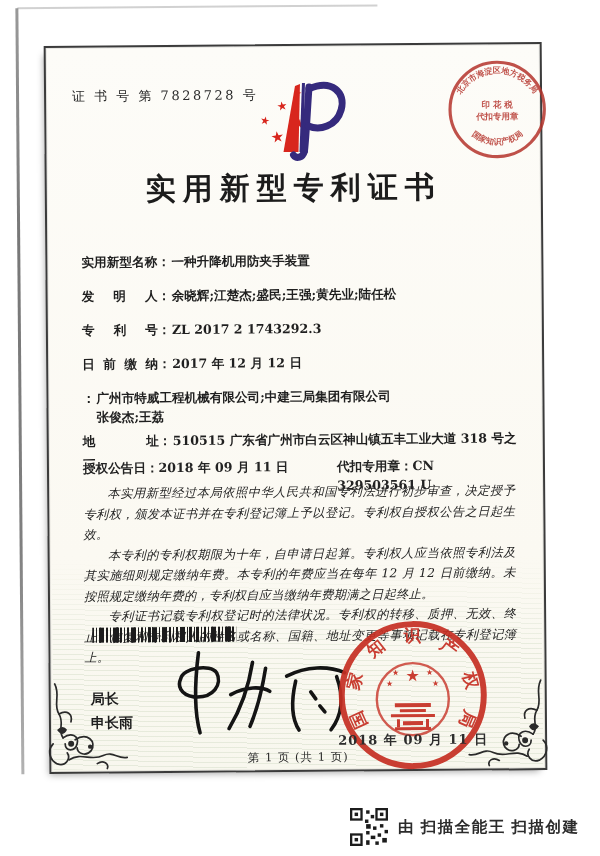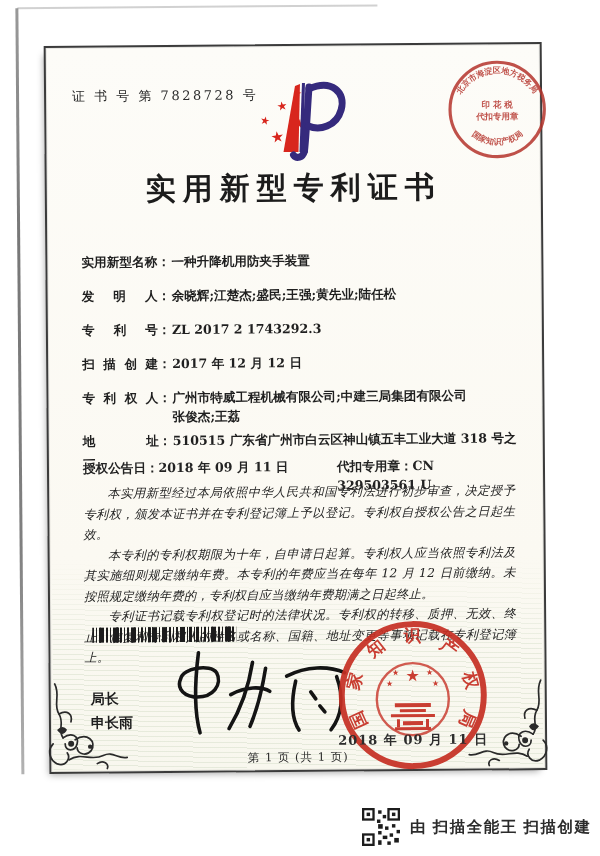--- a/index.html
+++ b/index.html
@@ -57,21 +57,21 @@
   .seal svg{position:absolute;inset:0;opacity:.92;}
   .seal-date{position:absolute;left:-26px;width:204px;top:112px;text-align:center;
              font-size:13px;font-weight:700;color:#2d2d2d;letter-spacing:1px;}
 
   .page-footer{position:absolute;left:0;right:0;top:704px;text-align:center;font-size:11.5px;color:#2a2a2a;letter-spacing:1px;}
 
   .orn{position:absolute;width:84px;height:94px;}
   .orn-bl{left:-6px;top:632px;}
   .orn-br{right:-6px;top:632px;transform:scaleX(-1);}
 
-  .scanner-credit{position:absolute;left:362px;top:808px;display:flex;align-items:center;gap:10px;
+  .scanner-credit{position:absolute;left:350px;top:808px;display:flex;align-items:center;gap:10px;
       font-family:"Liberation Sans","DejaVu Sans",sans-serif;}
   .credit-text{font-size:15.5px;font-weight:600;color:#2b2b2b;letter-spacing:1.5px;}
 </style>
 </head>
 <body>
 
 <div id="canvas">
   <div class="scan-wrap">
     <div class="paper-edge-top"></div>
     <div class="paper-edge-left"></div>
@@ -126,26 +126,25 @@
           <span class="f-label">发明人</span>
             <span class="f-colon">：</span>
           <span class="f-value">余晓辉;江楚杰;盛民;王强;黄先业;陆任松</span>
         </div>
         <div class="f-row">
           <span class="f-label">专利号</span>
             <span class="f-colon">：</span>
           <span class="f-value">ZL 2017 2 1743292.3</span>
         </div>
         <div class="f-row">
-          <span class="f-label">扫描创建</span>
+          <span class="f-label">日前缴纳</span>
             <span class="f-colon">：</span>
           <span class="f-value">2017 年 12 月 12 日</span>
         </div>
         <div class="f-row two">
-          <span class="f-label">专利权人</span>
             <span class="f-colon">：</span>
           <span class="f-value"><span>广州市特威工程机械有限公司;中建三局集团有限公司</span><br>
             <span>张俊杰;王荔</span></span>
         </div>
         <div class="f-row last">
           <span class="f-label">地址</span>
             <span class="f-colon">：</span>
           <span class="f-value">510515 广东省广州市白云区神山镇五丰工业大道 318 号之</span>
         </div>
         <div class="f-line2-left">一</div>

